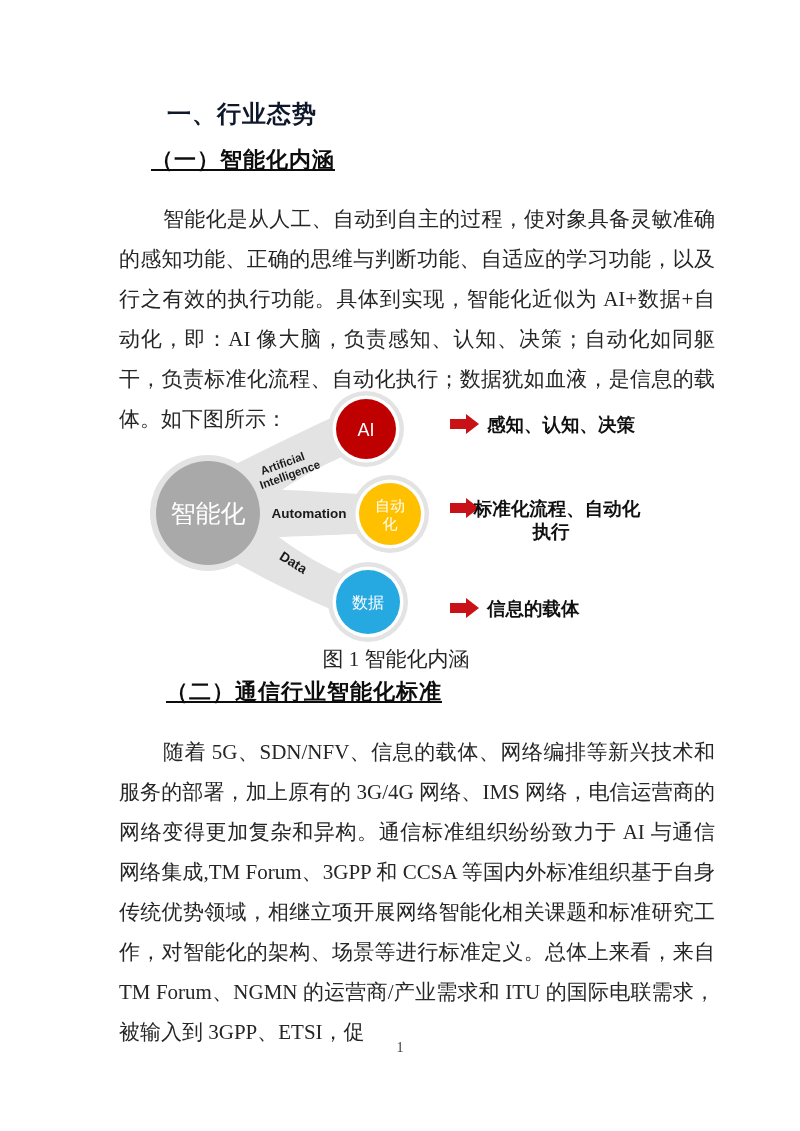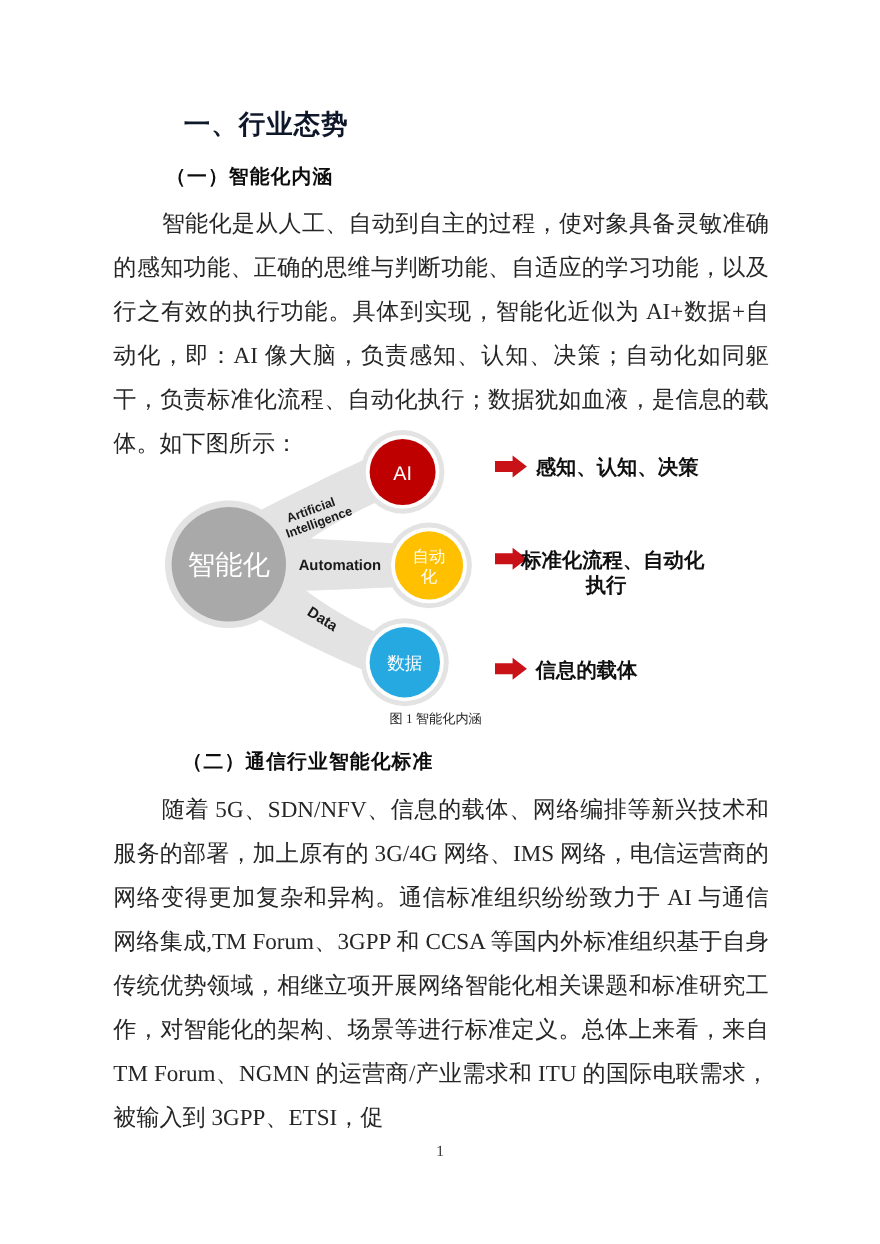--- a/index.html
+++ b/index.html
@@ -13,41 +13,42 @@
   }
   .h1{
     position:absolute;left:167px;top:98px;
     font-family:"Liberation Sans","DejaVu Sans",sans-serif;
     font-weight:bold;font-size:24px;line-height:32px;color:#0f172a;
     letter-spacing:1px;
   }
   .h2{
     position:absolute;
     font-family:"Liberation Serif","DejaVu Serif",serif;
-    font-weight:bold;font-size:18px;line-height:32px;color:#0d0d0d;
+    font-weight:bold;font-size:22px;line-height:32px;color:#0d0d0d;
     letter-spacing:1px;
+    text-decoration:underline;
   }
   .h2-1{left:151px;top:144px;}
   .h2-2{left:166px;top:676px;}
   .body-para{
     position:absolute;left:103px;width:596px;
     font-size:21px;line-height:40px;
     text-align:justify;text-justify:inter-ideograph;
     text-indent:44px;
-    margin:0;
+    margin:16px;
     color:#262626;
   }
   .para1{top:183px;}
   .para2{top:716px;}
   .figure-wrap{
     position:absolute;left:150px;top:385px;width:550px;height:262px;
   }
   .figure-caption{
     position:absolute;left:0;top:645px;width:792px;
-    text-align:center;font-size:12px;color:#262626;
+    text-align:center;font-size:21px;color:#262626;
   }
   .page-number{
     position:absolute;left:0;top:1040px;width:800px;
     text-align:center;font-size:14px;color:#3a3a3a;
   }
   .band-label{
     font-family:"Liberation Sans","DejaVu Sans",sans-serif;
     font-weight:bold;fill:#1a1a1a;
   }
   .circle-label{

